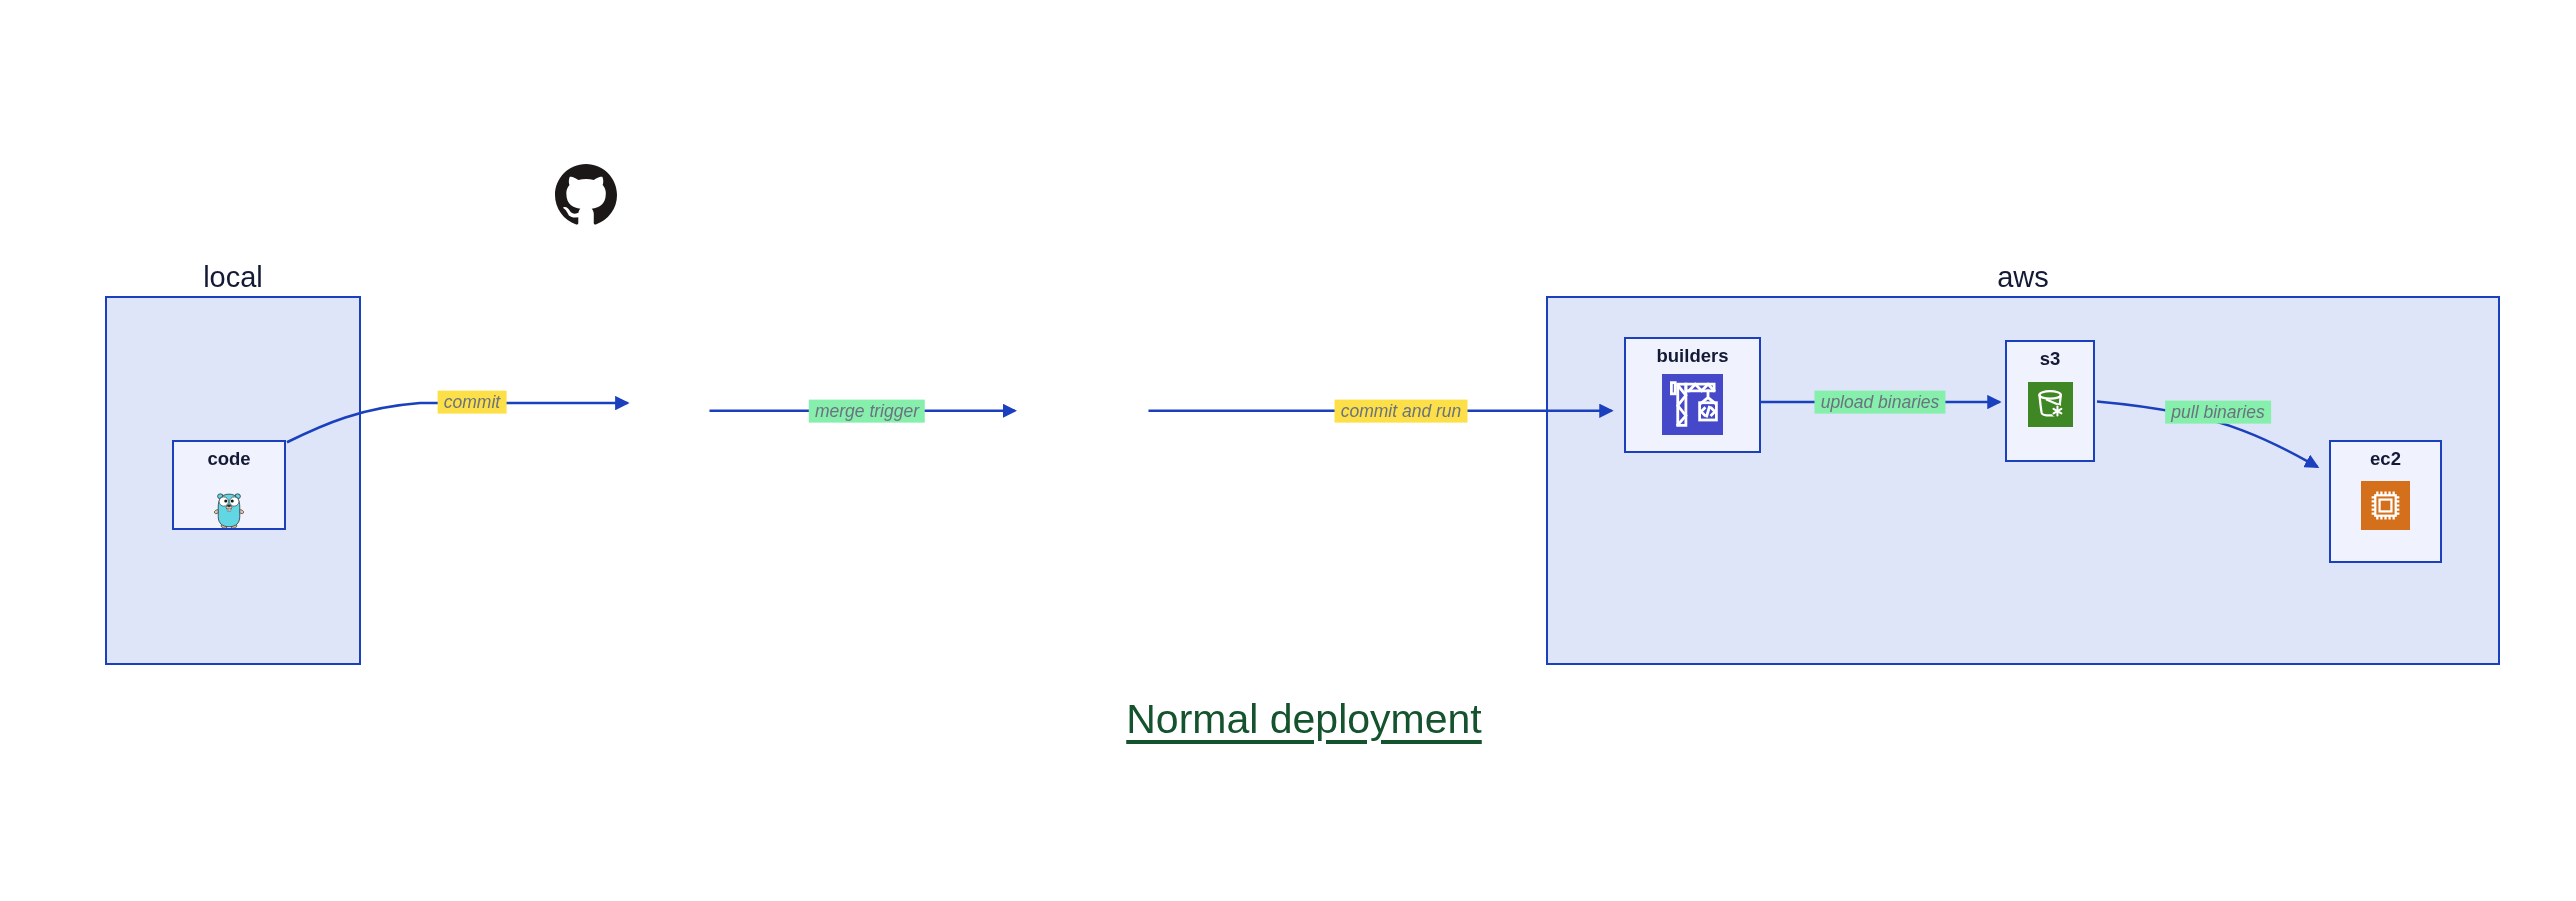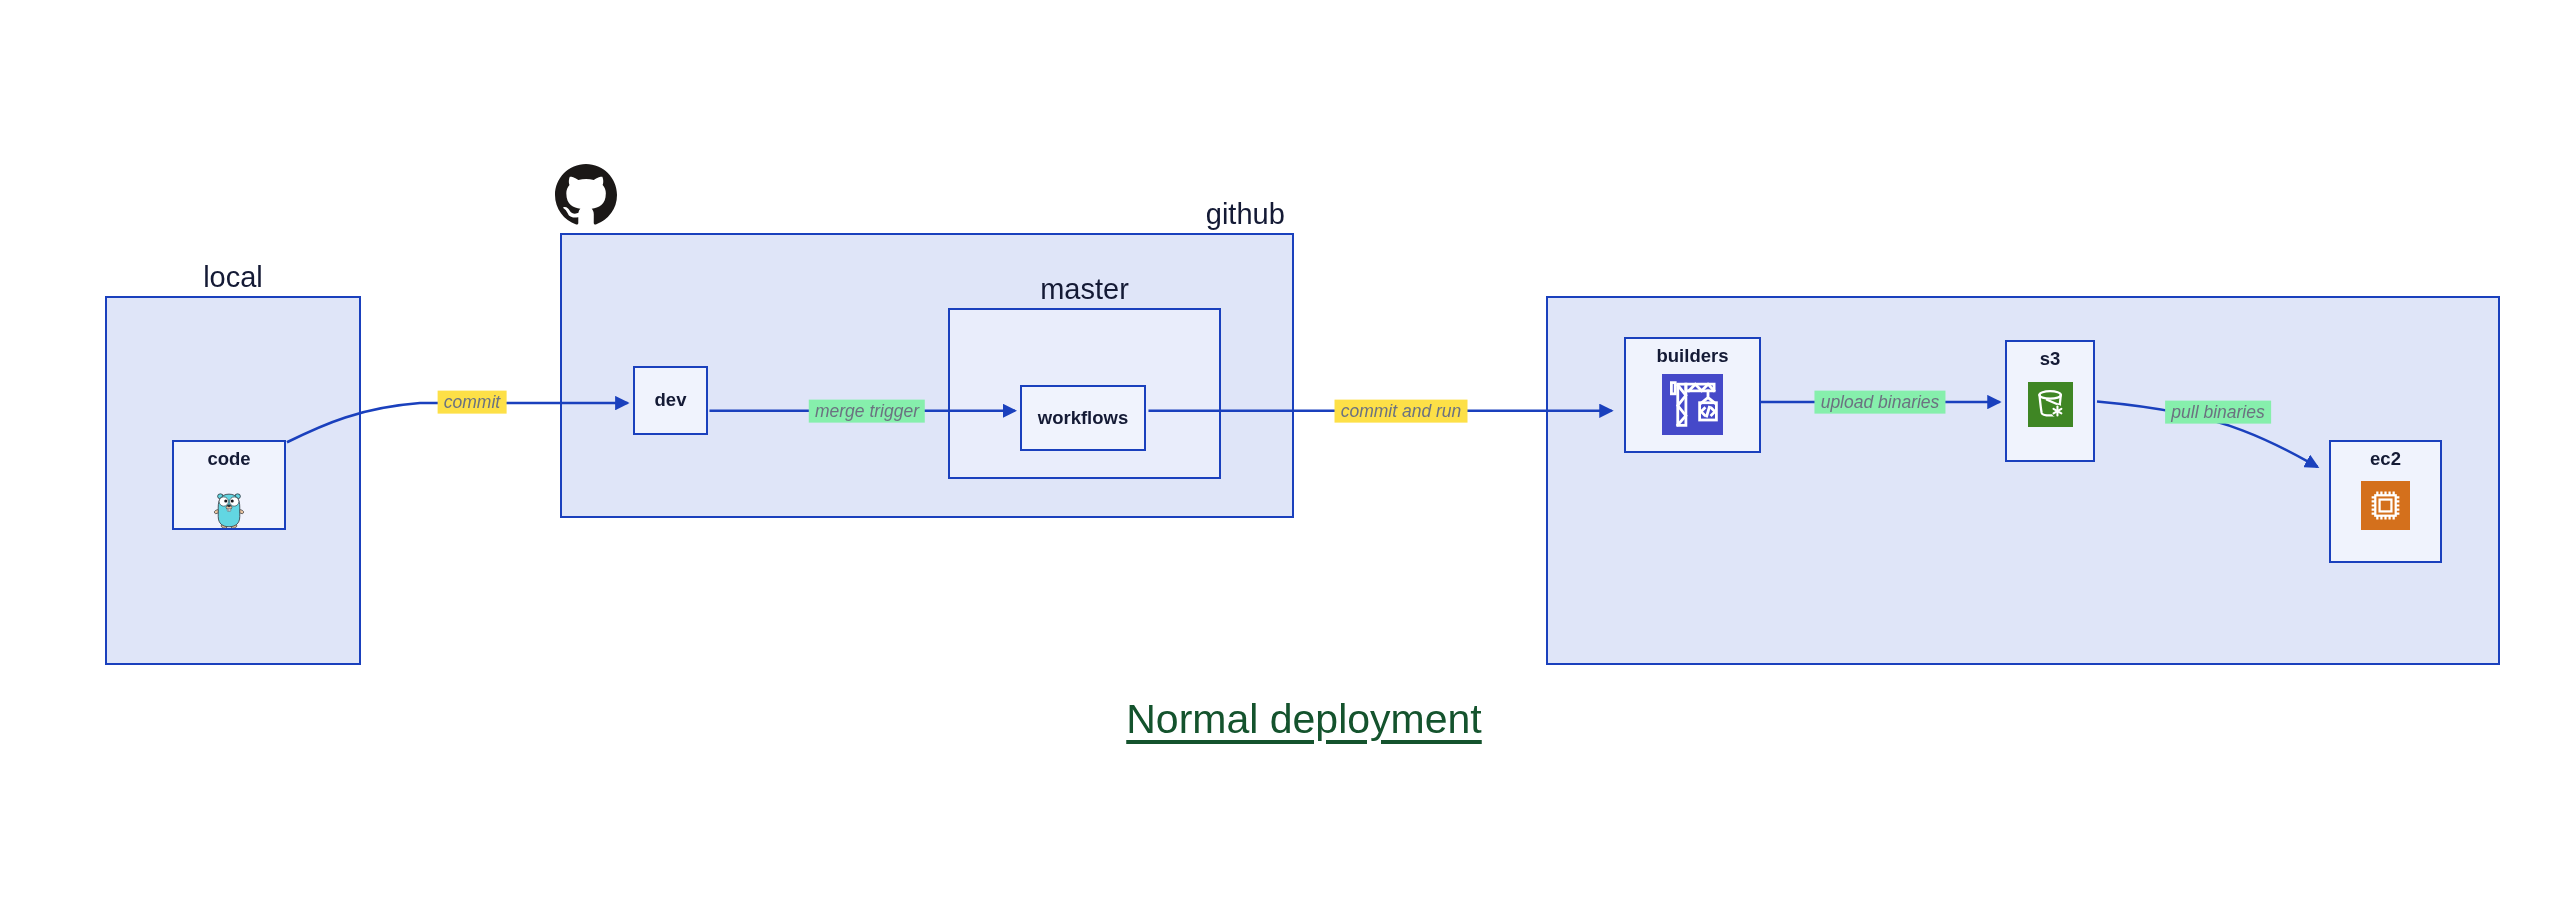--- a/index.html
+++ b/index.html
@@ -69,40 +69,27 @@
         <circle cx="39.5" cy="29" r="5" fill="#17181c"></circle>
         <circle cx="60.5" cy="29" r="5" fill="#17181c"></circle>
         <ellipse cx="50" cy="50" rx="9.5" ry="7" fill="#edc7a2" stroke="#2a2d33" stroke-width="1.8"></ellipse>
         <ellipse cx="50" cy="44.5" rx="6" ry="4.2" fill="#2a2d33"></ellipse>
         <rect x="44.6" y="53" width="5.2" height="10" rx="1.8" fill="#ffffff" stroke="#2a2d33" stroke-width="1.4"></rect>
         <rect x="50.2" y="53" width="5.2" height="10" rx="1.8" fill="#ffffff" stroke="#2a2d33" stroke-width="1.4"></rect>
       </svg>
     </div>
   </div>
 
-  <div class="group" style="left:560px;top:233px;width:734px;height:285px;">
-    <div class="group-label align-right">github</div>
-
-    <div class="node center" style="left:71px;top:131px;width:75px;height:69px;">
-      <div class="node-label">dev</div>
-    </div>
-
-    <div class="group mid" style="left:386px;top:73px;width:273px;height:171px;">
-      <div class="group-label">master</div>
-      <div class="node center" style="left:70px;top:75px;width:126px;height:66px;">
-        <div class="node-label">workflows</div>
-      </div>
-    </div>
-  </div>
 
   <svg class="logo" width="62" height="62" viewBox="0 0 16 16">
     <path fill="#1b1817" d="M8 0C3.58 0 0 3.58 0 8c0 3.54 2.29 6.53 5.47 7.59.4.07.55-.17.55-.38 0-.19-.01-.82-.01-1.49-2.01.37-2.53-.49-2.69-.94-.09-.23-.48-.94-.82-1.13-.28-.15-.68-.52-.01-.53.63-.01 1.08.58 1.23.82.72 1.21 1.87.87 2.33.66.07-.52.28-.87.51-1.07-1.78-.2-3.64-.89-3.64-3.95 0-.87.31-1.59.82-2.15-.08-.2-.36-1.02.08-2.12 0 0 .67-.21 2.2.82.64-.18 1.32-.27 2-.27s1.36.09 2 .27c1.53-1.04 2.2-.82 2.2-.82.44 1.1.16 1.92.08 2.12.51.56.82 1.27.82 2.15 0 3.07-1.87 3.75-3.65 3.95.29.25.54.73.54 1.48 0 1.07-.01 1.93-.01 2.2 0 .21.15.46.55.38A8.01 8.01 0 0 0 16 8c0-4.42-3.58-8-8-8z"></path>
   </svg>
 
   <div class="group" style="left:1546px;top:296px;width:954px;height:369px;">
+    <div class="group-label">aws</div>
 
     <div class="node" style="left:70px;top:39px;width:137px;height:116px;margin-left:6px;">
       <div class="node-label">builders</div>
       <svg class="icon crane" width="61" height="61" viewBox="0 0 24 24">
         <rect width="24" height="24" fill="#4549c9"></rect>
         <g fill="none" stroke="#ffffff" stroke-width="1.1" stroke-linecap="square">
           <rect x="3.7" y="3.4" width="1.5" height="4.4"></rect>
           <rect x="6.2" y="4" width="3.2" height="16.2"></rect>
           <path d="M6.2 4.4 L9.4 8.4 L6.2 12.4 L9.4 16.4 L6.2 20"></path>
           <path d="M9.4 4 H20.5 V6.6 H9.4 Z"></path>

